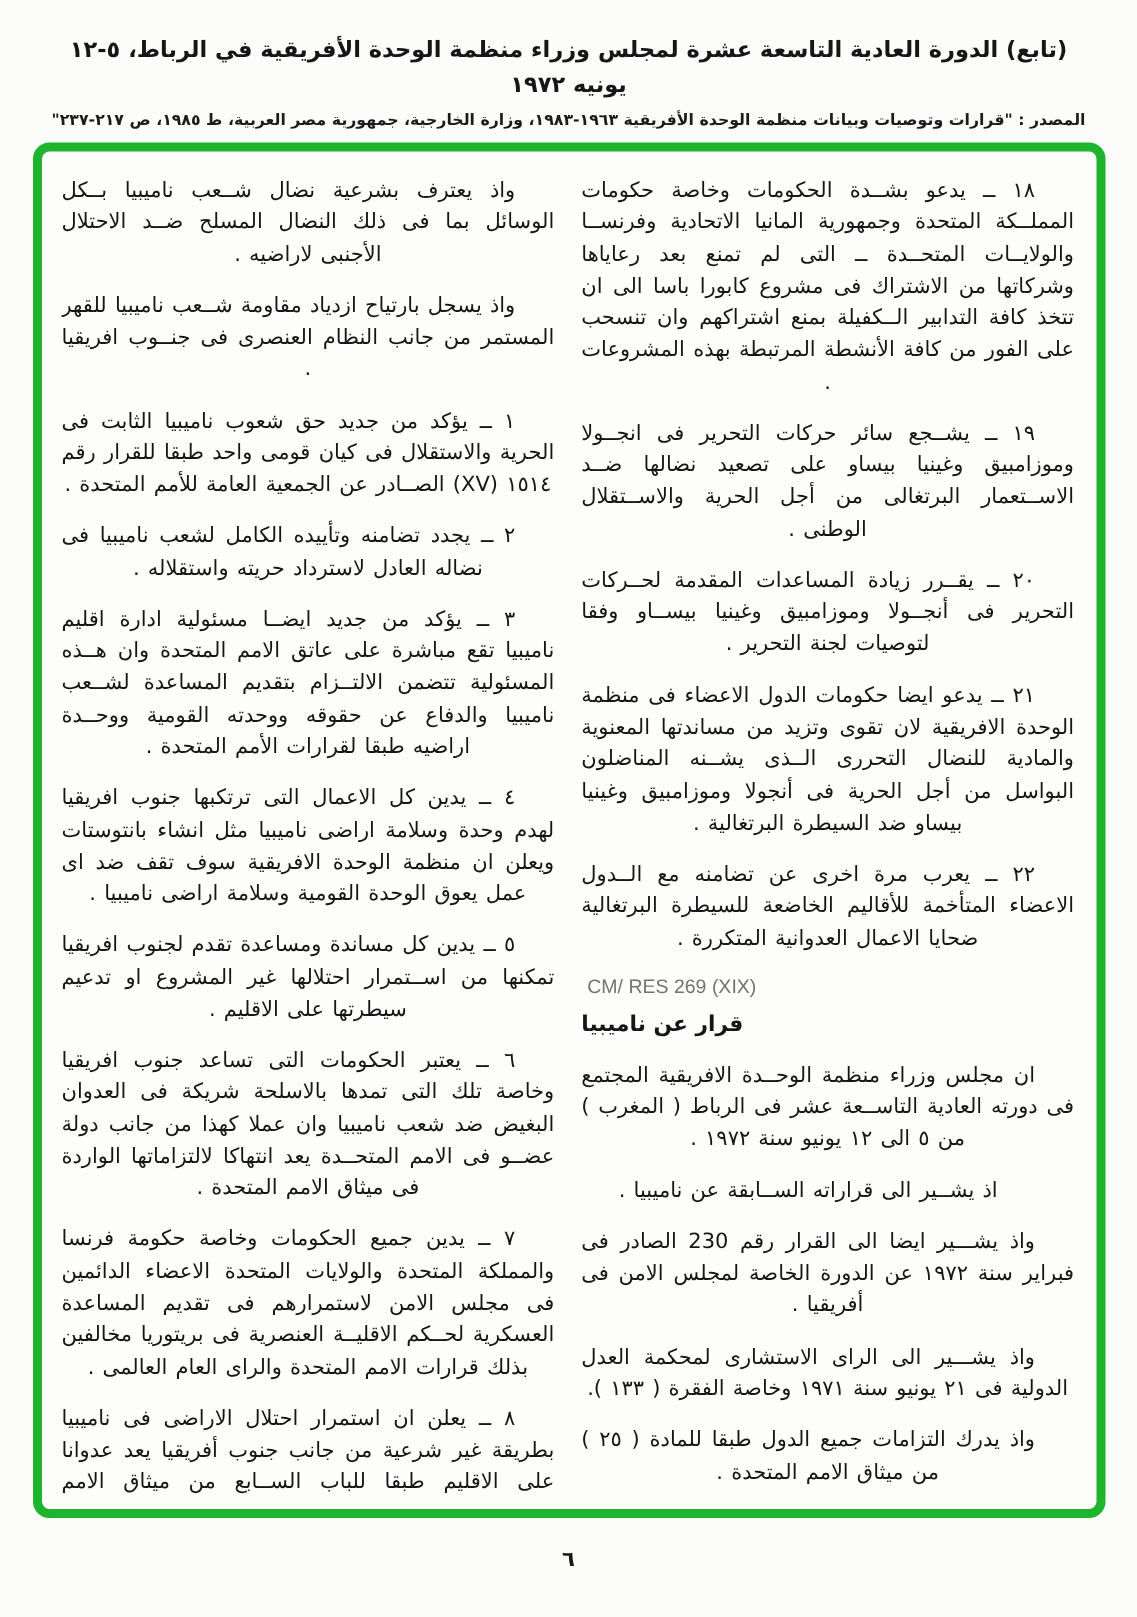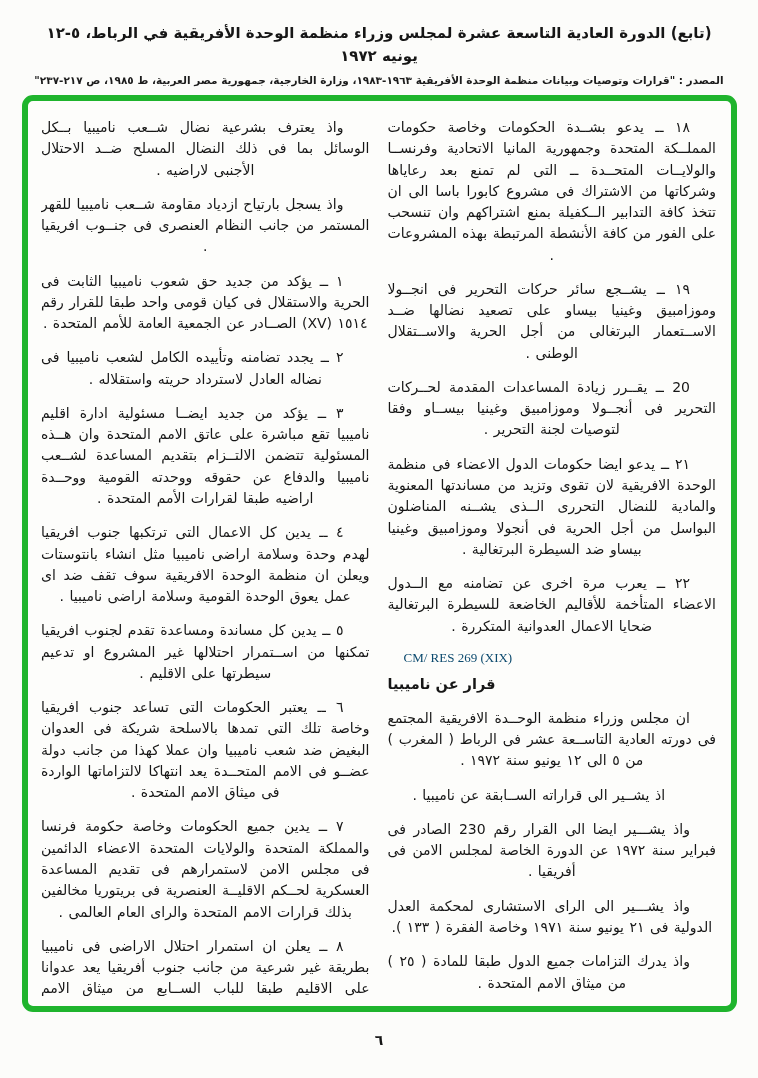--- a/index.html
+++ b/index.html
@@ -65,24 +65,24 @@
     font-size: 14px;
     line-height: 1.52;
     text-align: justify;
     text-align-last: center;
     text-indent: 26px;
     word-spacing: 1px;
   }
   .res-code {
     direction: ltr;
     text-align: left;
-    font-family: Liberation Serif, serif;
+    font-family: Liberation Sans, sans-serif;
     font-size: 13px;
-    margin: 4px 0 10px 16px;
-    color: #0c4a6e;
+    margin: 4px 0 10px 4px;
+    color: #737373;
   }
   .res-heading {
     text-align: left;
     font-size: 14.5px;
     font-weight: bold;
     margin: 0 0 16px 0;
   }
   
   .page-number {
     position: absolute;
@@ -103,21 +103,21 @@
     <div class="session-title">(تابع) الدورة العادية التاسعة عشرة لمجلس وزراء منظمة الوحدة الأفريقية في الرباط، ٥-١٢ يونيه ١٩٧٢</div>
     <div class="source-line">المصدر : "قرارات وتوصيات وبيانات منظمة الوحدة الأفريقية ١٩٦٣-١٩٨٣، وزارة الخارجية، جمهورية مصر العربية، ط ١٩٨٥، ص ٢١٧-٢٣٧"</div>
   </header>
 
   <main class="frame">
     <div class="columns">
 
       <section class="col">
         <p>١٨ ــ يدعو بشــدة الحكومات وخاصة حكومات المملــكة المتحدة وجمهورية المانيا الاتحادية وفرنســا والولايــات المتحــدة ــ التى لم تمنع بعد رعاياها وشركاتها من الاشتراك فى مشروع كابورا باسا الى ان تتخذ كافة التدابير الــكفيلة بمنع اشتراكهم وان تنسحب على الفور من كافة الأنشطة المرتبطة بهذه المشروعات .</p>
         <p>١٩ ــ يشــجع سائر حركات التحرير فى انجــولا وموزامبيق وغينيا بيساو على تصعيد نضالها ضــد الاســتعمار البرتغالى من أجل الحرية والاســتقلال الوطنى .</p>
-        <p>20 ــ يقــرر زيادة المساعدات المقدمة لحــركات التحرير فى أنجــولا وموزامبيق وغينيا بيســاو وفقا لتوصيات لجنة التحرير .</p>
+        <p>٢٠ ــ يقــرر زيادة المساعدات المقدمة لحــركات التحرير فى أنجــولا وموزامبيق وغينيا بيســاو وفقا لتوصيات لجنة التحرير .</p>
         <p>٢١ ــ يدعو ايضا حكومات الدول الاعضاء فى منظمة الوحدة الافريقية لان تقوى وتزيد من مساندتها المعنوية والمادية للنضال التحررى الــذى يشــنه المناضلون البواسل من أجل الحرية فى أنجولا وموزامبيق وغينيا بيساو ضد السيطرة البرتغالية .</p>
         <p>٢٢ ــ يعرب مرة اخرى عن تضامنه مع الــدول الاعضاء المتأخمة للأقاليم الخاضعة للسيطرة البرتغالية ضحايا الاعمال العدوانية المتكررة .</p>
 
         <div class="res-code">CM/ RES 269 (XIX)</div>
         <h2 class="res-heading">قرار عن ناميبيا</h2>
 
         <p>ان مجلس وزراء منظمة الوحــدة الافريقية المجتمع فى دورته العادية التاســعة عشر فى الرباط ( المغرب ) من ٥ الى ١٢ يونيو سنة ١٩٧٢ .</p>
         <p>اذ يشــير الى قراراته الســابقة عن ناميبيا .</p>
         <p>واذ يشـــير ايضا الى القرار رقم 230 الصادر فى فبراير سنة ١٩٧٢ عن الدورة الخاصة لمجلس الامن فى أفريقيا .</p>
         <p>واذ يشـــير الى الراى الاستشارى لمحكمة العدل الدولية فى ٢١ يونيو سنة ١٩٧١ وخاصة الفقرة ( ١٣٣ ).</p>

